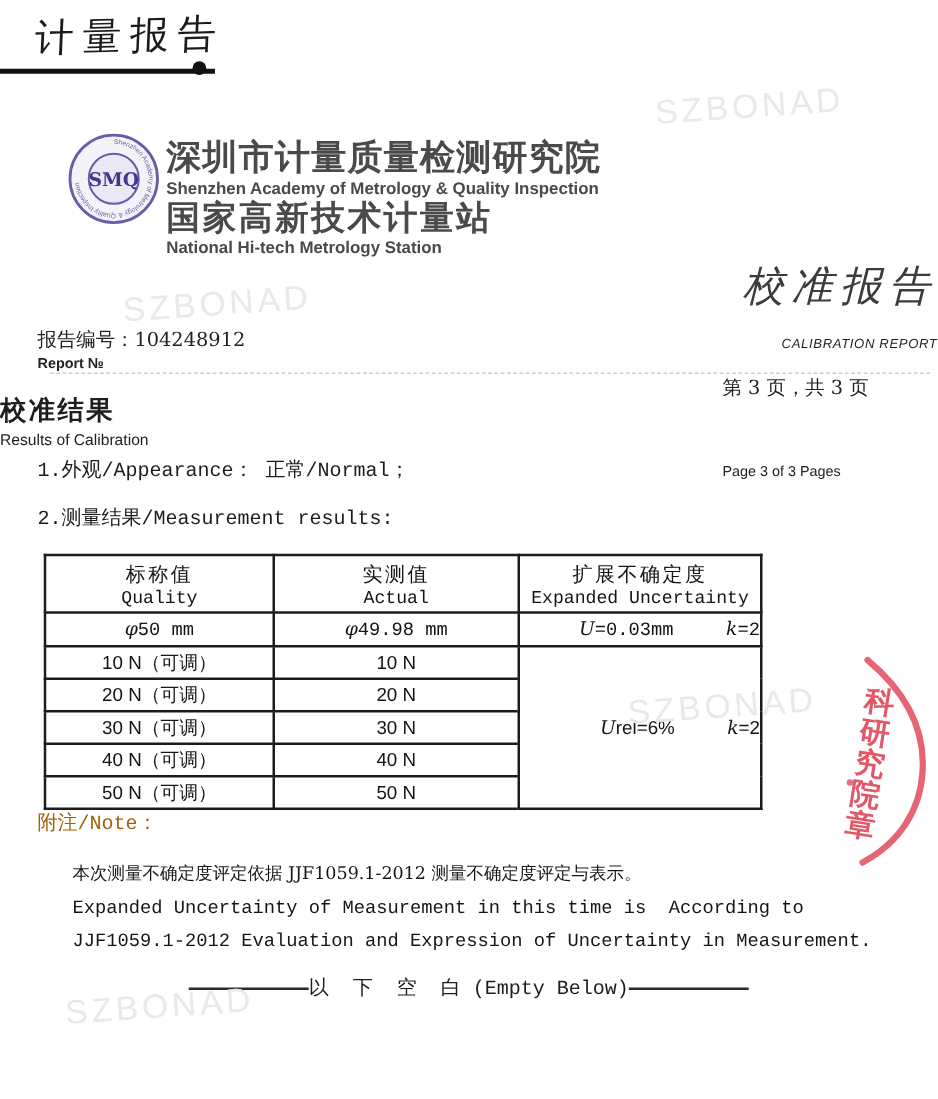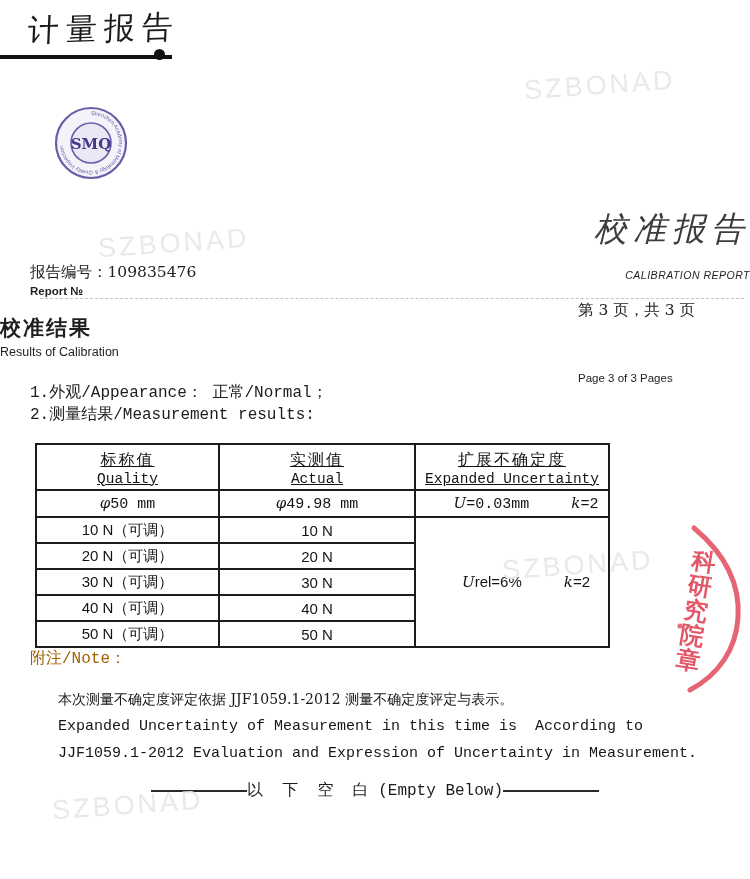--- a/index.html
+++ b/index.html
@@ -45,35 +45,35 @@
 
   .divider{position:absolute;left:40px;right:6px;top:298px;height:0;border-top:1px dashed #c2c2c2;}
 
   
   .section-block{position:absolute;left:0;right:0;top:314px;}
   .section-cn{font-size:21px;font-weight:bold;letter-spacing:2px;color:#1e1e1e;}
   .section-en{font-size:12.5px;color:#1e1e1e;margin-top:3px;font-family:"Liberation Sans",sans-serif;}
 
   .bodyline{position:absolute;left:30px;font-size:16px;white-space:pre;
             font-family:"Liberation Mono","DejaVu Sans Mono",monospace;color:#1c1c1c;}
-  .line-appearance{top:366px;margin-top:16px;}
+  .line-appearance{top:366px;}
   .line-measurement{top:404px;}
 
   
   table.results{position:absolute;left:35px;top:443px;width:573px;border-collapse:collapse;
       table-layout:fixed;z-index:4;}
   table.results td,table.results th{border:2px solid #1c1c1c;text-align:center;vertical-align:middle;
       padding:0;color:#141414;}
-  th.hd{height:44px;font-weight:normal;text-decoration:underline;}
+  th.hd{height:44px;font-weight:normal;}
   .hd-cn{font-size:16px;letter-spacing:2px;display:block;margin-top:2px;}
   .hd-en{font-size:14.5px;display:block;font-family:"Liberation Mono","DejaVu Sans Mono",monospace;}
   tr.dia-row td{height:25px;font-size:15px;font-family:"Liberation Mono","DejaVu Sans Mono",monospace;}
   tr.force-row td{height:24px;font-size:15px;font-family:"Liberation Sans","DejaVu Sans",sans-serif;}
   td.merged{font-family:"Liberation Mono","DejaVu Sans Mono",monospace;font-size:14px;}
-  .pair{display:flex;justify-content:center;gap:42px;align-items:center;padding-left:28px;}
+  .pair{display:flex;justify-content:flex-end;gap:42px;align-items:center;padding-left:28px;}
   .fl-ital{display:inline-block;}
   .fl-ital::first-letter{font-style:italic;font-family:"DejaVu Serif",serif;}
 
   
   .note-label{position:absolute;left:30px;top:648px;font-size:16px;white-space:pre;
       font-family:"Liberation Mono","DejaVu Sans Mono",monospace;color:#a16207;}
   .note-body{position:absolute;left:58px;top:686px;width:600px;line-height:27px;color:#161616;}
   .note-cn{font-size:14px;white-space:pre;}
   .note-en{font-size:15px;white-space:pre;font-family:"Liberation Mono","DejaVu Sans Mono",monospace;}
 
@@ -111,28 +111,34 @@
       <defs>
           <path id="ringpath" d="M 37,9 a 28,28 0 1,1 -0.05,0"></path>
         </defs>
       <text font-size="5.4" fill="#6b5ca8" font-family="Liberation Sans, sans-serif">
         <textPath href="#ringpath">Shenzhen Academy of Metrology &amp; Quality Inspection</textPath>
       </text>
       <text x="37" y="43" text-anchor="middle" font-size="15" font-weight="bold" fill="#41378c" font-family="DejaVu Serif, serif">SMQ</text>
     </svg>
   </div>
 
+  <div class="org">
+    <div class="org-name-cn">深圳市计量质量检测研究院</div>
+    <div class="org-name-en">Shenzhen Academy of Metrology &amp; Quality Inspection</div>
+    <div class="org-station-cn">国家高新技术计量站</div>
+    <div class="org-station-en">National Hi-tech Metrology Station</div>
+  </div>
 
   <div class="title-block">
     <div class="title-cn">校准报告</div>
     <div class="title-en">CALIBRATION REPORT</div>
   </div>
 
   <div class="report-no">
-    <div><span>报告编号：</span><span>109835476</span></div>
+    <div><span>报告编号：</span><span>104248912</span></div>
     <div class="en">Report №</div>
   </div>
 
   <div class="page-info">
     <div>第 3 页，共 3 页</div>
     <div class="en">Page 3 of 3 Pages</div>
   </div>
 
   <div class="divider"></div>
 

